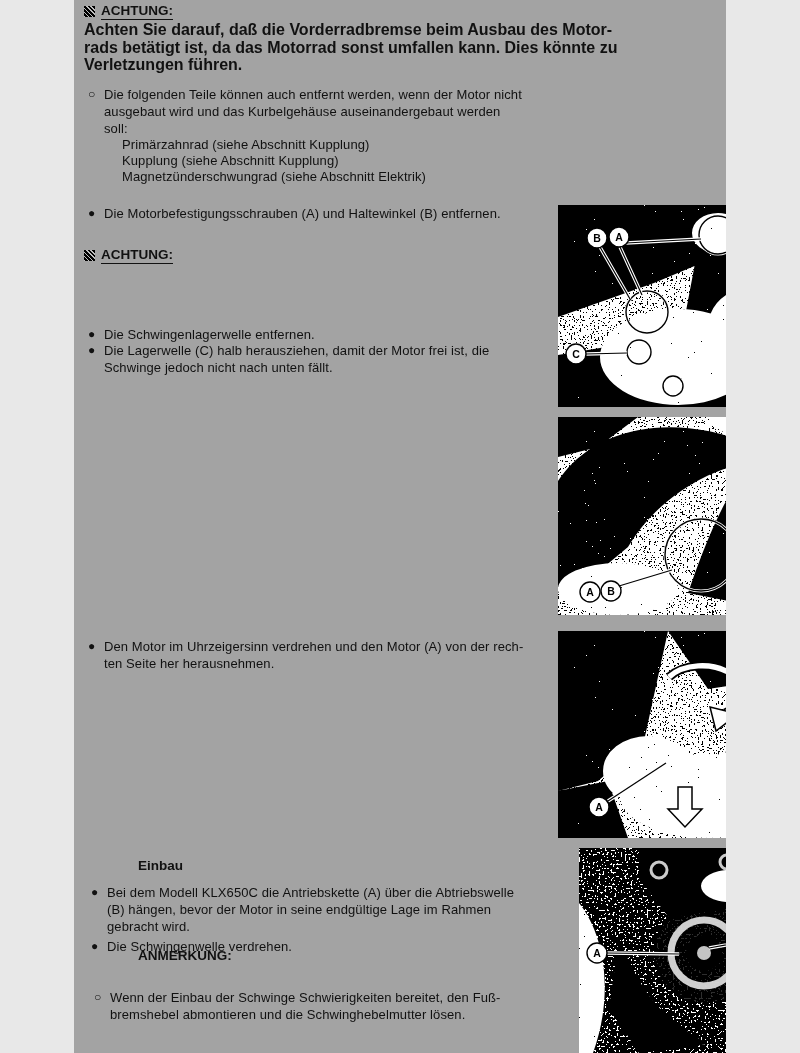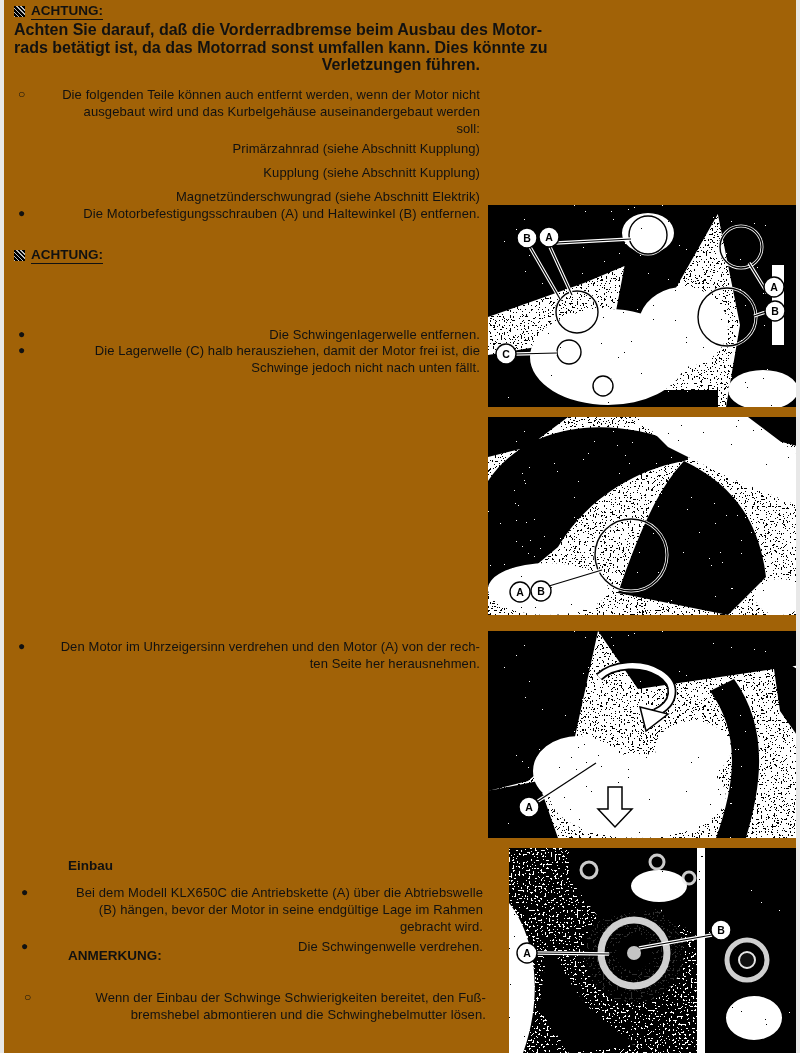--- a/index.html
+++ b/index.html
@@ -1,36 +1,35 @@
 <!DOCTYPE html>
 <html><head>
 <meta charset="utf-8">
 <style>
   html,body { margin:0; padding:0; background:#e8e8e8; }
   .page {
-    position:relative; width:792px; height:1053px; background:#a16207;
+    position:relative; width:652px; height:1053px; background:#a3a3a3;
     font-family:"Liberation Sans", sans-serif; color:#111; overflow:hidden;
     margin:0 auto;
-    text-align:right;
   }
   .abs { position:absolute; }
   .lines { white-space:pre; }
   .body-txt { font-size:13px; line-height:17px; letter-spacing:0.1px; }
   .warn-head { font-size:13.5px; font-weight:bold; display:flex; align-items:center; gap:6px; }
   .warn-title { border-bottom:1.6px solid #111; padding-bottom:1px; }
   .warn-icon {
     display:inline-block; width:11px; height:11px; background:#000;
     background-image:repeating-linear-gradient(45deg, rgba(255,255,255,.75) 0 1px, transparent 1px 3px);
     flex:0 0 auto;
   }
   .warn-body { font-size:16px; line-height:17.5px; font-weight:bold; white-space:pre; }
   .item { position:absolute; }
   .item .bchar { position:absolute; left:0; top:0; font-size:12px; line-height:17px; }
-  .item .btext { margin-left:24px; }
-  .sub { white-space:pre; font-size:13px; line-height:24px; }
+  .item .btext { margin-left:16px; }
+  .sub { white-space:pre; font-size:13px; line-height:16px; }
   .sec-head { font-size:13.5px; font-weight:bold;padding-left:35px; }
   figure { margin:0; padding:0; position:absolute; }
   figure svg { display:block; }
   .co { fill:#fff; stroke:#000; stroke-width:1.4; }
   .ct { font-family:"Liberation Sans", sans-serif; font-size:10.5px; font-weight:bold; text-anchor:middle; fill:#000; }
   .ldr { stroke:#000; stroke-width:1.2; fill:none; }
   .ldrw { stroke:#fff; stroke-width:3.4; fill:none; }
   .ringb { fill:none; stroke:#000; stroke-width:1.4; }
   .ringw { fill:none; stroke:#fff; stroke-width:3; }
 </style>

